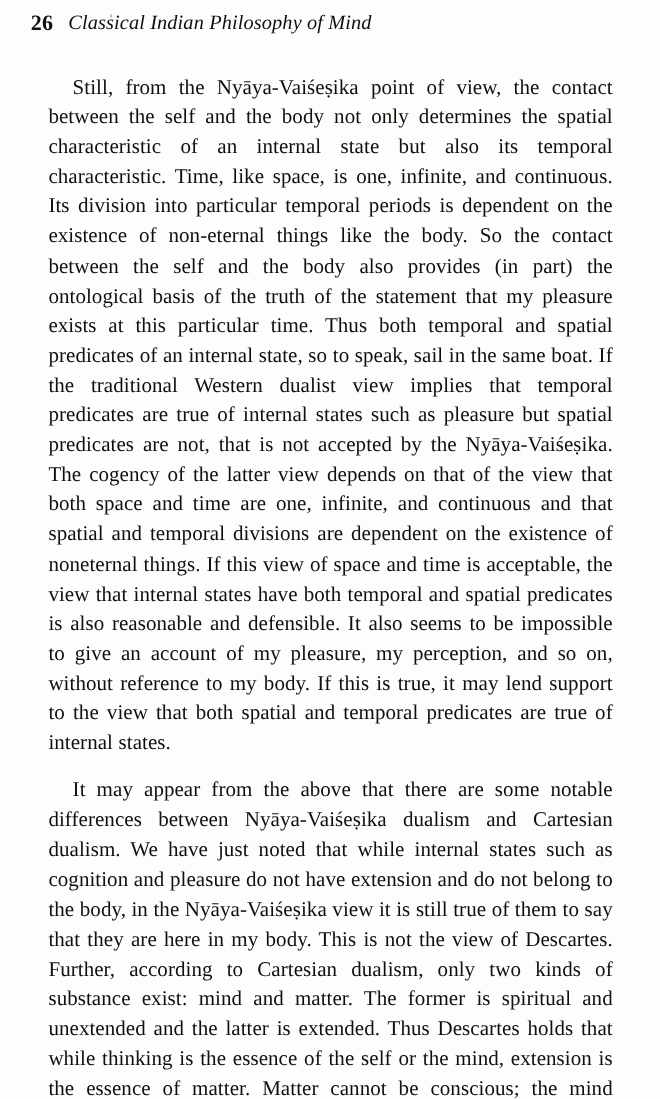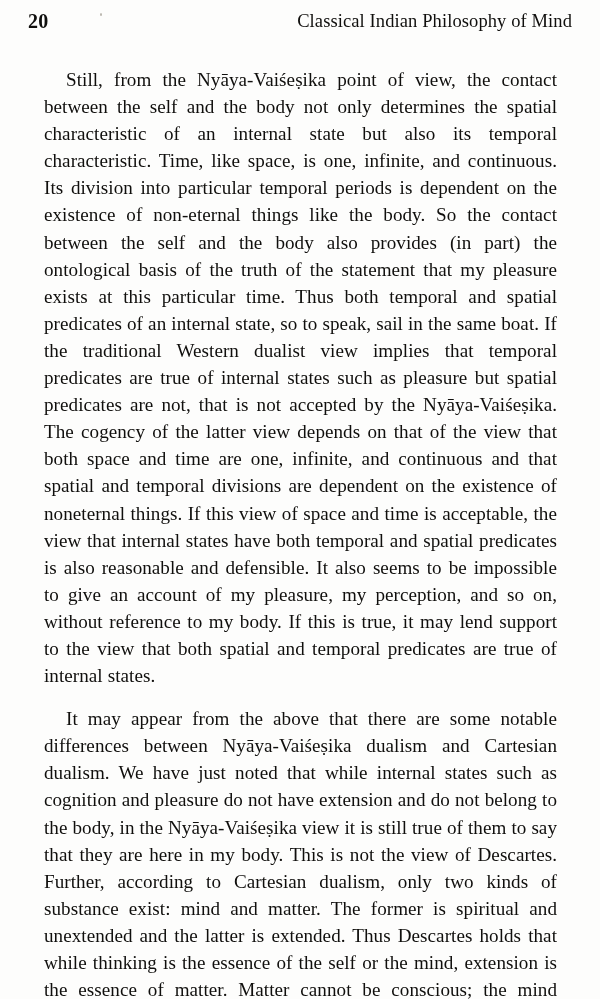--- a/index.html
+++ b/index.html
@@ -31,21 +31,22 @@
     font-size: 20px;
     font-weight: bold;
     letter-spacing: 0.2px;
     line-height: 26px;
   }
   .head-title {
     position: absolute;
     left: 0;
     right: 0;
     top: 0;
-    text-align: right;
+    text-align: left;
+    font-style: italic;
     font-size: 18.5px;
     line-height: 26px;
     letter-spacing: 0.1px;
     padding-left: 34px;
   }
   .speck {
     position: absolute;
     width: 2px;
     height: 3px;
     background: #b9b6ae;
@@ -71,21 +72,21 @@
   .body-text p.last {
     
   }
 </style>
 </head>
 <body>
 
 <div class="page">
 
   <div class="running-head">
-    <div class="folio">20</div>
+    <div class="folio">26</div>
     <div class="head-title">Classical Indian Philosophy of Mind</div>
   </div>
 
   <div class="speck" style="left:100px; top:13px;"></div>
 
   <div class="body-text">
     <p>Still, from the Nyāya-Vaiśeṣika point of view, the contact between the self and the body not only determines the spatial characteristic of an internal state but also its temporal characteristic. Time, like space, is one, infinite, and continuous. Its division into particular temporal periods is dependent on the existence of non-eternal things like the body. So the contact between the self and the body also provides (in part) the ontological basis of the truth of the statement that my pleasure exists at this particular time. Thus both temporal and spatial predicates of an internal state, so to speak, sail in the same boat. If the traditional Western dualist view implies that temporal predicates are true of internal states such as pleasure but spatial predicates are not, that is not accepted by the Nyāya-Vaiśeṣika. The cogency of the latter view depends on that of the view that both space and time are one, infinite, and continuous and that spatial and temporal divisions are dependent on the existence of noneternal things. If this view of space and time is acceptable, the view that internal states have both temporal and spatial predicates is also reasonable and defensible. It also seems to be impossible to give an account of my pleasure, my perception, and so on, without reference to my body. If this is true, it may lend support to the view that both spatial and temporal predicates are true of internal states.</p>
     <p class="last"><span>It may appear from the above that there are some notable differences between Nyāya-Vaiśeṣika dualism and Cartesian dualism. We have just noted that while internal states such as cognition and pleasure do not have extension and do not belong to the body, in the Nyāya-Vaiśeṣika view it is still true of them to say that they are here in my body. This is not the view of Descartes. Further, according to Cartesian dualism, only two kinds of substance exist: mind and matter. The former is spiritual and unextended and the latter is extended. Thus Descartes holds that while thinking is the essence of the self or the mind, extension is the essence of matter. Matter cannot be conscious; the mind cannot be extended. These views appear to be quite foundational in the Cartesian metaphysics. But the Nyāya-Vaiśeṣika does not espouse this (as already indicated) and does not formulate the basic issue in quite the same way. The crucial issue for the Nyāya-Vaiśeṣika is the following: Is it necessary to admit the existence of a separate kind of substance that alone is the substratum of consciousness and that lacks any externally perceivable specific quale? The Nyāya-Vaiśeṣika answers this question in the affirmative but rejects the Cartesian view that such a substance must be unextended. In fact, the Nyāya-Vaiśeṣika holds that the self, as remarked earlier, has extension (</span></p>
   </div>
 

